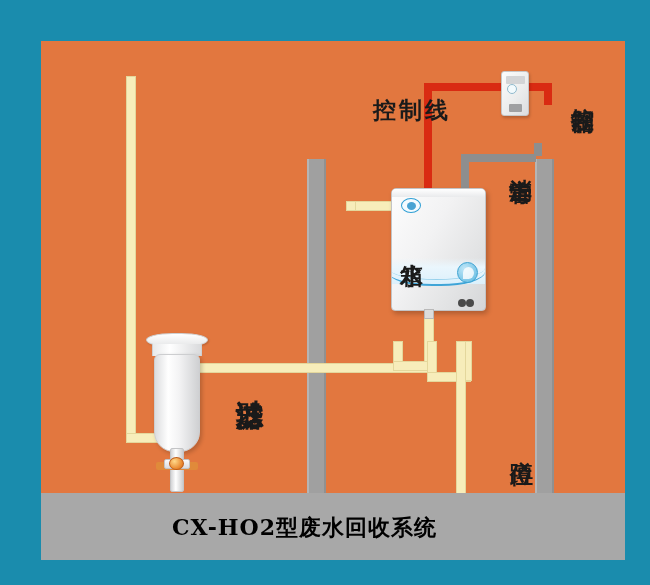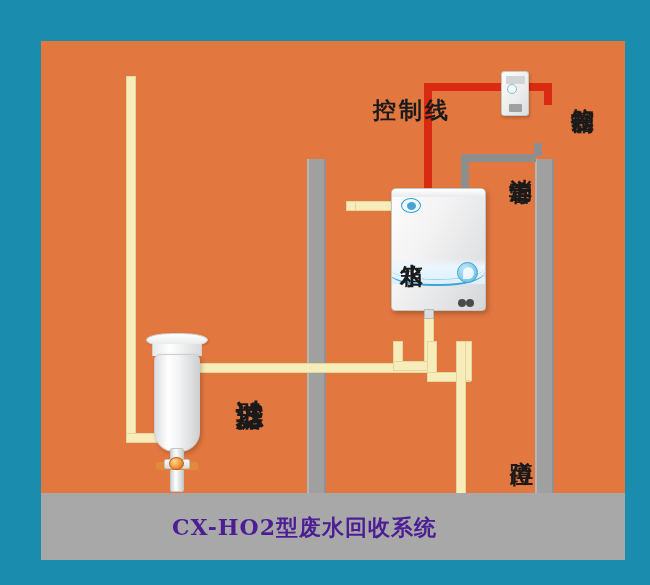--- a/index.html
+++ b/index.html
@@ -33,21 +33,21 @@
     background: #a8a8a8;
   }
   .floor-title {
     position: absolute;
     left: 0; top: 468px;
     width: 527px;
     text-align: center;
     font-family: "DejaVu Serif", "Liberation Serif", serif;
     font-size: 22px;
     font-weight: 700;
-    color: #4c1d95;
+    color: #000000;
     letter-spacing: 1px;
   }
 
   
   .wall {
     position: absolute;
     background: #a0a0a0;
     border-left: 2px solid #b5b5b5;
     border-right: 2px solid #909090;
   }

